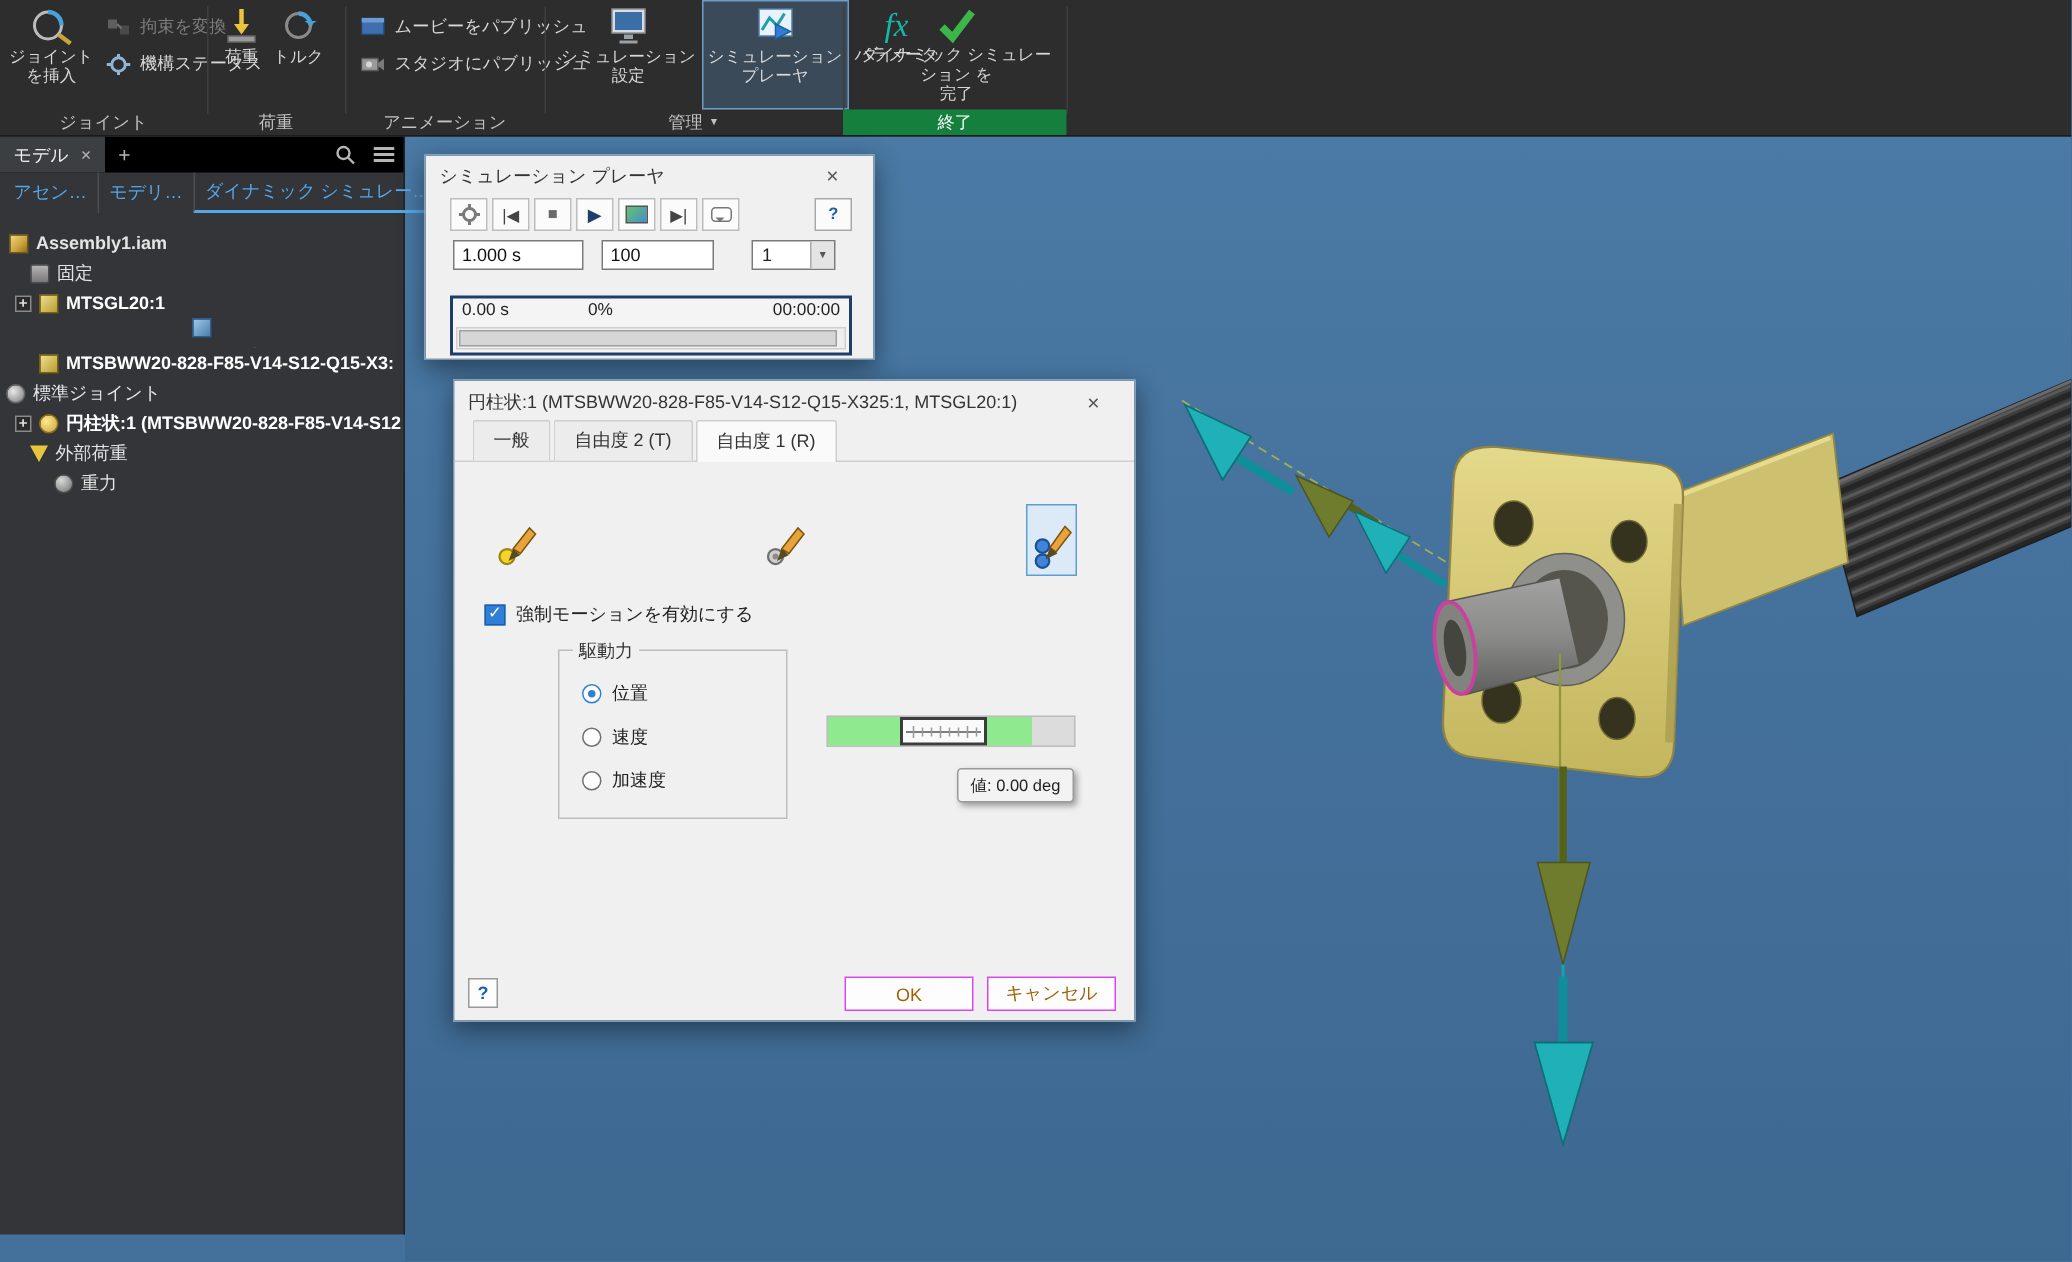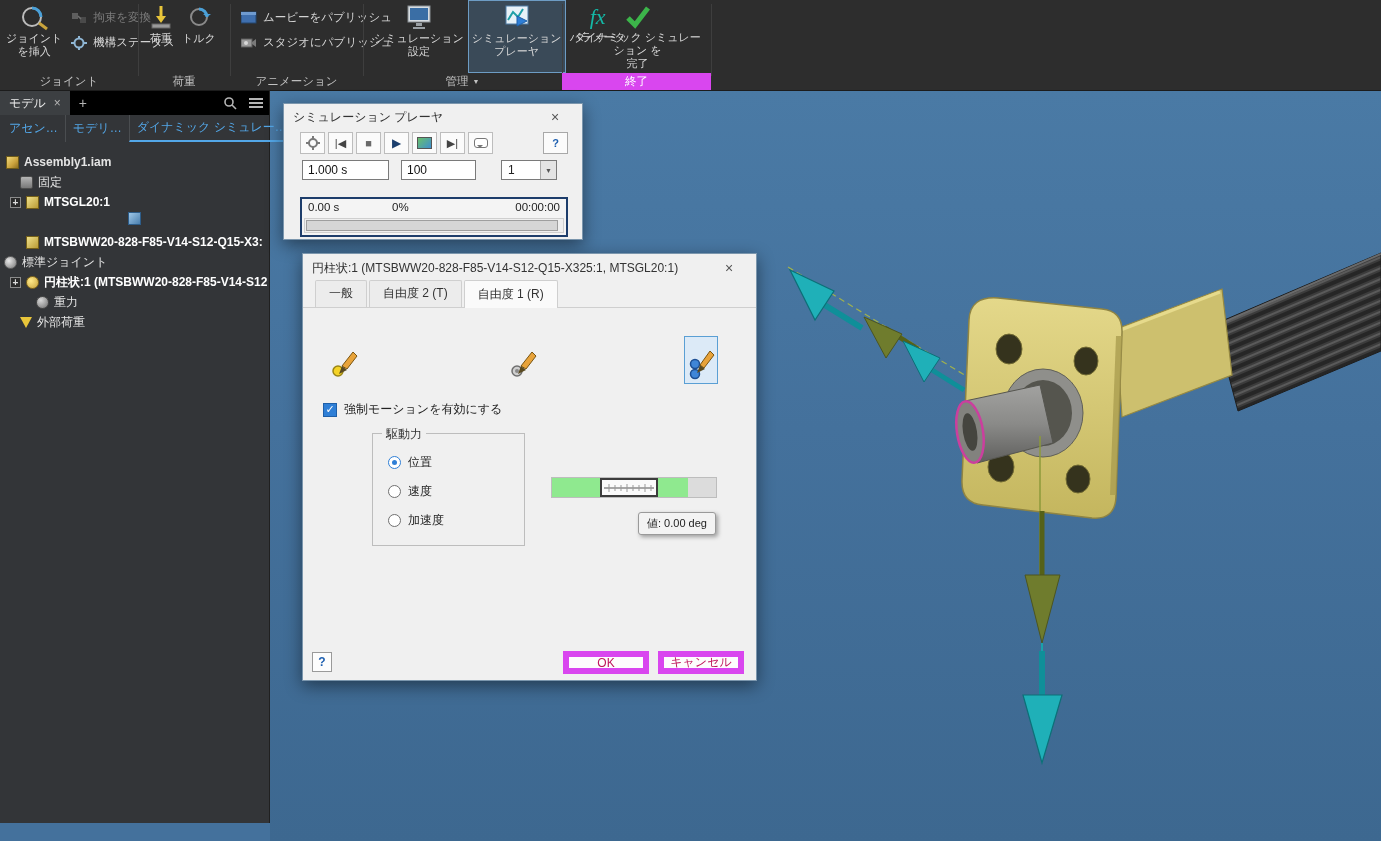--- a/index.html
+++ b/index.html
@@ -14,21 +14,21 @@
   .bigbtn{display:flex;flex-direction:column;align-items:center;justify-content:flex-start;padding:3px 3px 0;height:73px;cursor:pointer;border:1px solid transparent;}
   .bigbtn .blabel{font-size:11px;line-height:13px;text-align:center;margin-top:1px;color:#d8d8d8;}
   .bigbtn.selected{background:#3a4a58;border-color:#6d9cc4;}
   .smallcol{display:flex;flex-direction:column;gap:6px;padding-top:8px;}
   .smallbtn{display:flex;align-items:center;gap:6px;font-size:11.5px;color:#d8d8d8;padding:2px 5px;cursor:pointer;white-space:nowrap;}
   .smallbtn.disabled{color:#7b7b7b;}
   .smallbtn.disabled svg{opacity:.45;}
   .ribbon-labels{position:absolute;bottom:0;left:0;right:0;height:17px;}
   .rlabel{position:absolute;top:0;height:17px;font-size:11.5px;color:#c2c2c2;display:flex;align-items:center;justify-content:center;gap:4px;}
   .rlabel .dropar{font-size:7px;color:#c2c2c2;line-height:1;}
-  .rlabel.finish{background:#d946ef;color:#fff;}
+  .rlabel.finish{background:#15803d;color:#fff;}
   .fx-glyph{font-family:"Liberation Serif",serif;font-style:italic;font-size:22px;color:#14b8a6;line-height:26px;}
 
   
   .browser{position:absolute;top:91px;left:0;width:270px;height:732px;background:#333538;color:#e4e4e4;border-right:1px solid #202020;z-index:4;}
   .btabs{height:24px;background:#000000;display:flex;align-items:stretch;}
   .btab{display:flex;align-items:center;gap:8px;padding:0 9px;background:#3c3f42;font-size:12px;color:#eee;cursor:pointer;}
   .btab .x{color:#b5b5b5;font-size:12px;}
   .newtab{width:26px;display:flex;align-items:center;justify-content:center;color:#b5b5b5;font-size:14px;cursor:pointer;}
   .btabs .spacer{flex:1;}
   .tabtool{width:26px;display:flex;align-items:center;justify-content:center;cursor:pointer;}
@@ -92,21 +92,21 @@
   .legend{position:absolute;top:-8px;left:9px;background:#f0f0f0;padding:0 4px;font-size:12px;color:#333;}
   .radiorow{position:absolute;left:15px;display:flex;align-items:center;gap:7px;font-size:12px;cursor:pointer;}
   .radio{width:13px;height:13px;border-radius:50%;border:1px solid #707070;background:#fff;position:relative;flex:0 0 auto;}
   .radio.sel{border-color:#2f7fd6;}
   .radio.sel::after{content:"";position:absolute;inset:3px;border-radius:50%;background:#2f7fd6;}
   .motion-widget{position:absolute;top:223px;left:248px;width:166px;height:21px;background:#dcdcdc;border:1px solid #bdbdbd;cursor:pointer;}
   .mw-green{position:absolute;left:0;top:0;bottom:0;width:136px;background:#8fe98f;}
   .mw-graph{position:absolute;left:48px;top:0;width:58px;height:19px;background:#fafafa;border:2px solid #3c3c3c;display:flex;align-items:center;justify-content:center;cursor:pointer;}
   .tooltip{position:absolute;top:258px;left:335px;background:#f3f3f3;border:1px solid #9a9a9a;border-radius:3px;box-shadow:2px 2px 4px rgba(0,0,0,.35);padding:3px 8px;font-size:11px;color:#222;white-space:nowrap;}
   .jhelp{position:absolute;top:398px;left:9px;width:20px;height:20px;border:1px solid #9a9a9a;background:#fdfdfd;display:flex;align-items:center;justify-content:center;color:#1d5fb0;font-weight:bold;font-size:12px;cursor:pointer;}
-  .jbtn{position:absolute;top:397px;width:86px;height:23px;background:#fdfdfd;border:6px solid #d946ef;font-size:12px;display:flex;align-items:center;justify-content:center;cursor:pointer;color:#be185d;}
+  .jbtn{position:absolute;top:397px;width:86px;height:23px;background:#fdfdfd;border:1px solid #d946ef;font-size:12px;display:flex;align-items:center;justify-content:center;cursor:pointer;color:#a16207;}
 </style>
 </head>
 <body>
 
 <div class="viewport">
   <svg width="1111" height="750" viewBox="0 0 1111 750">
     <defs>
       <pattern id="thr" width="10" height="10" patternUnits="userSpaceOnUse" patternTransform="rotate(67)">
         <rect width="10" height="10" fill="#3c3c3c"></rect>
         <rect width="4" height="10" fill="#262626"></rect>
@@ -350,27 +350,27 @@
     </div>
     <div class="trow" style="padding-left:4px;">
       <span class="tico ico-joints"></span>
       <span>標準ジョイント</span>
     </div>
     <div class="trow bold" style="padding-left:10px;">
       <span class="expander">+</span>
       <span class="tico ico-joint"></span>
       <span>円柱状:1 (MTSBWW20-828-F85-V14-S12</span>
     </div>
+    <div class="trow" style="padding-left:20px;">
+      <span class="tico ico-loads"></span>
+      <span>外部荷重</span>
+    </div>
     <div class="trow" style="padding-left:36px;">
       <span class="tico ico-gravity"></span>
       <span>重力</span>
-    </div>
-    <div class="trow" style="padding-left:20px;">
-      <span class="tico ico-loads"></span>
-      <span>外部荷重</span>
     </div>
   </div>
 </div>
 
 <div class="dlg dlg-player">
   <div class="dlg-title">
     <span>シミュレーション プレーヤ</span>
     <span class="dlg-close">×</span>
   </div>
   <div class="ptoolbar">

